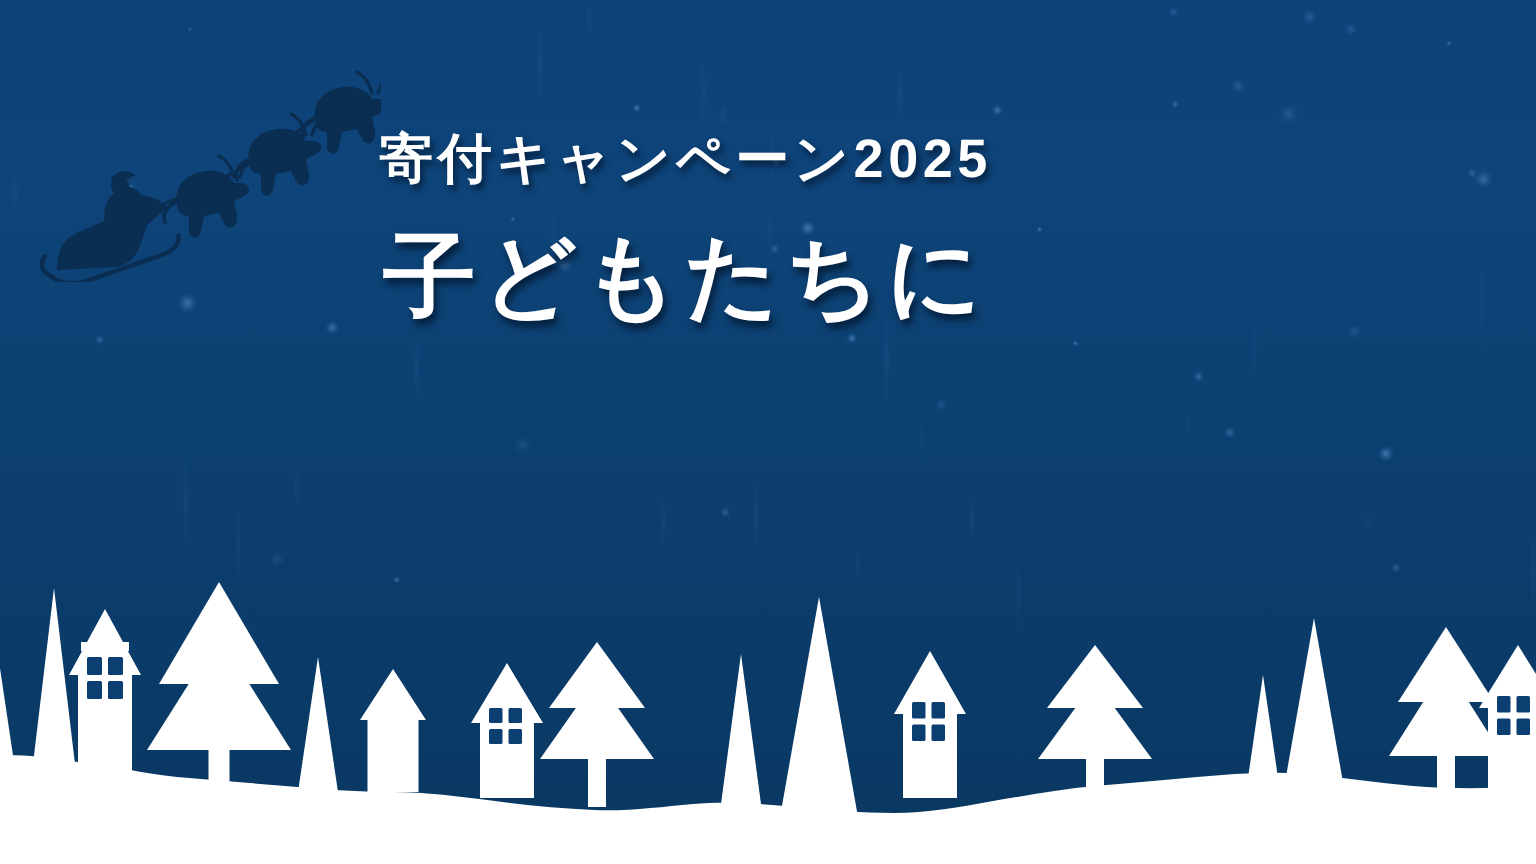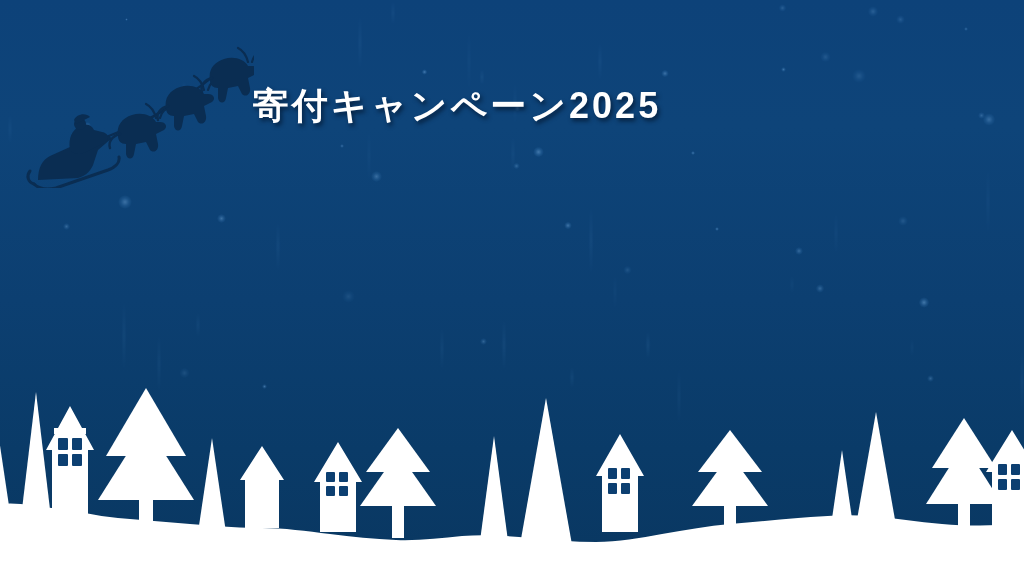--- a/index.html
+++ b/index.html
@@ -154,20 +154,21 @@
                  L44 32 L46 42 C47 48 42 52 38 48 L34 40 L24 42 L22 52 C21 58 15 58 14 52
                  L14 42 C9 42 6 39 6 34 Z"></path>
         <path d="M44 16 C42 8 38 4 34 2 M48 16 C50 8 54 6 58 5" stroke="#0a2d52" stroke-width="2.2" fill="none" stroke-linecap="round"></path>
         <path d="M8 32 C0 34 -4 40 -2 46" stroke="#0a2d52" stroke-width="2.4" fill="none" stroke-linecap="round"></path>
       </g>
     </g>
   </svg>
 
   <div id="copy">
     <div id="eyebrow">寄付キャンペーン2025</div>
+    <div id="line1">子どもたちに</div>
   </div>
 
   <svg id="skyline" viewBox="0 0 1024 200" preserveAspectRatio="none" aria-hidden="true">
     <g fill="#ffffff">
 
       <path d="M-14 150 L-2 56 L12 150 Z"></path>
 
       <path d="M20 150 L36 16 L52 150 Z"></path>
 
       <g>

